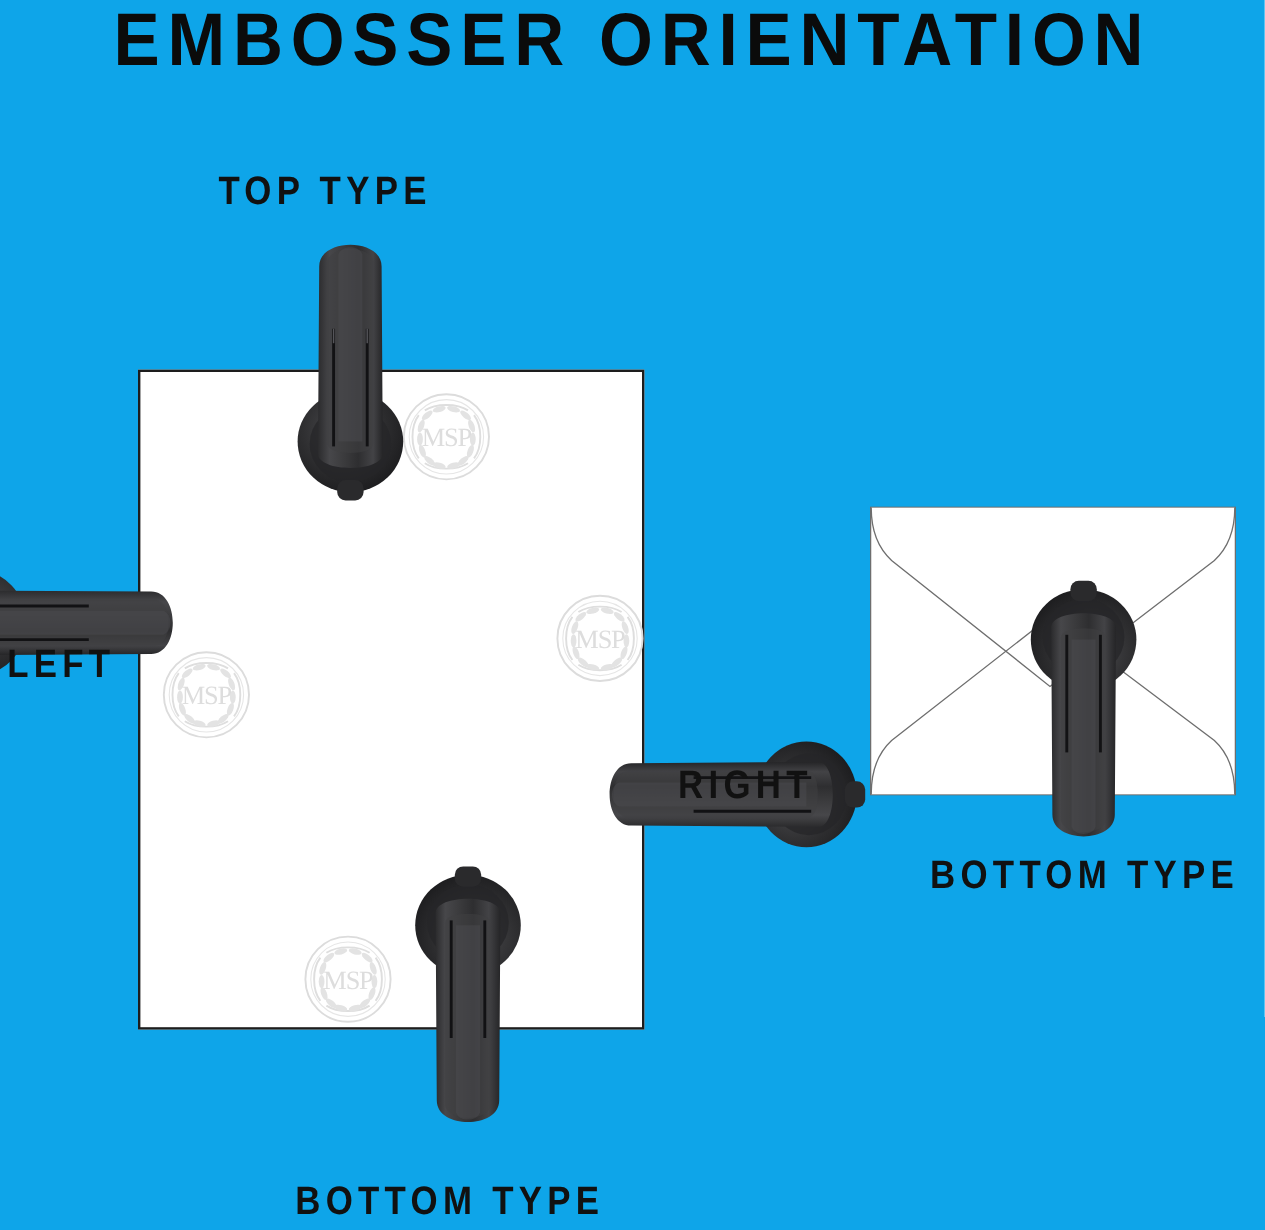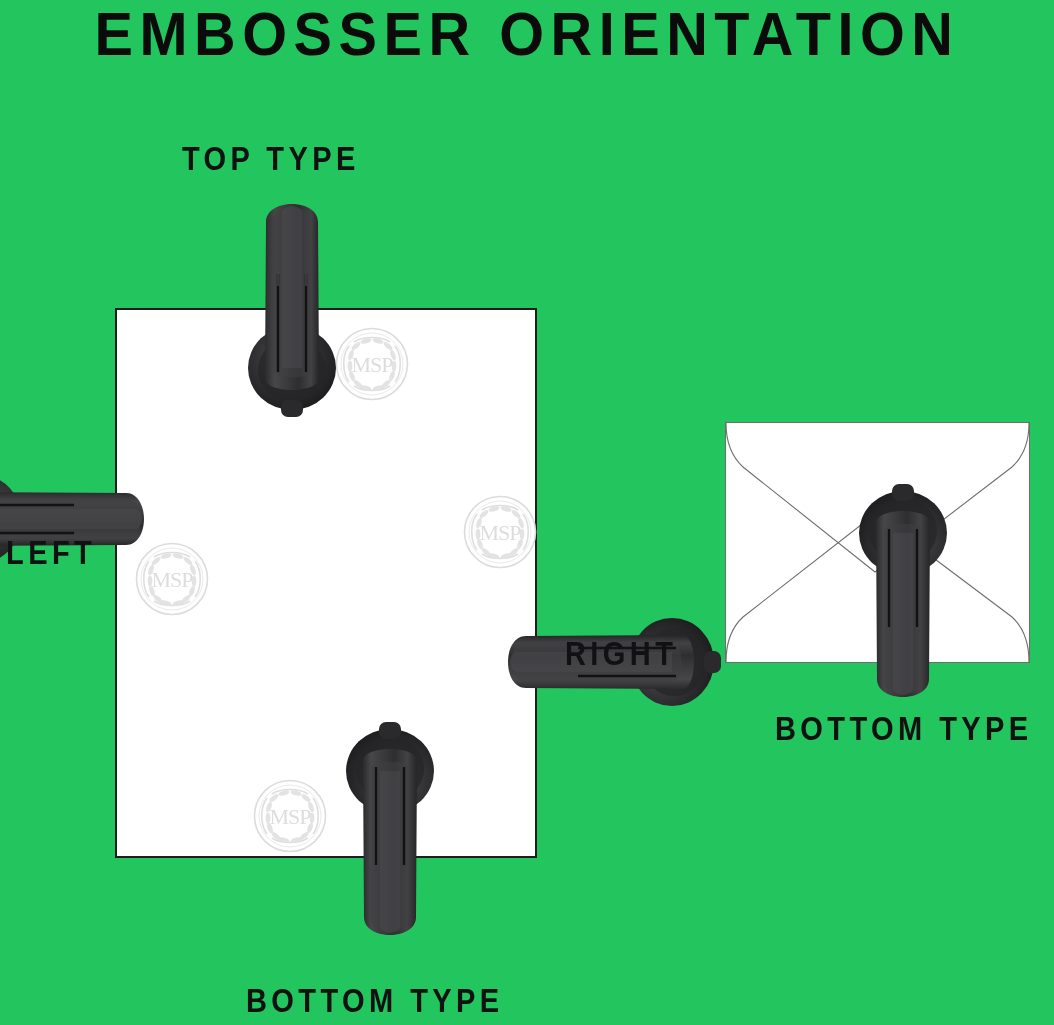--- a/index.html
+++ b/index.html
@@ -4,21 +4,21 @@
 <style>
   html, body {
     margin: 0;
     padding: 0;
     background: #ffffff;
   }
   #stage {
     position: relative;
     width: 1054px;
     height: 1025px;
-    background: #22c55e;
+    background: #0ea5e9;
     overflow: hidden;
     font-family: "Liberation Sans", sans-serif;
     text-decoration: underline;
   }
 
   
   #page-title {
     position: absolute;
     left: 0;
     top: 2px;

